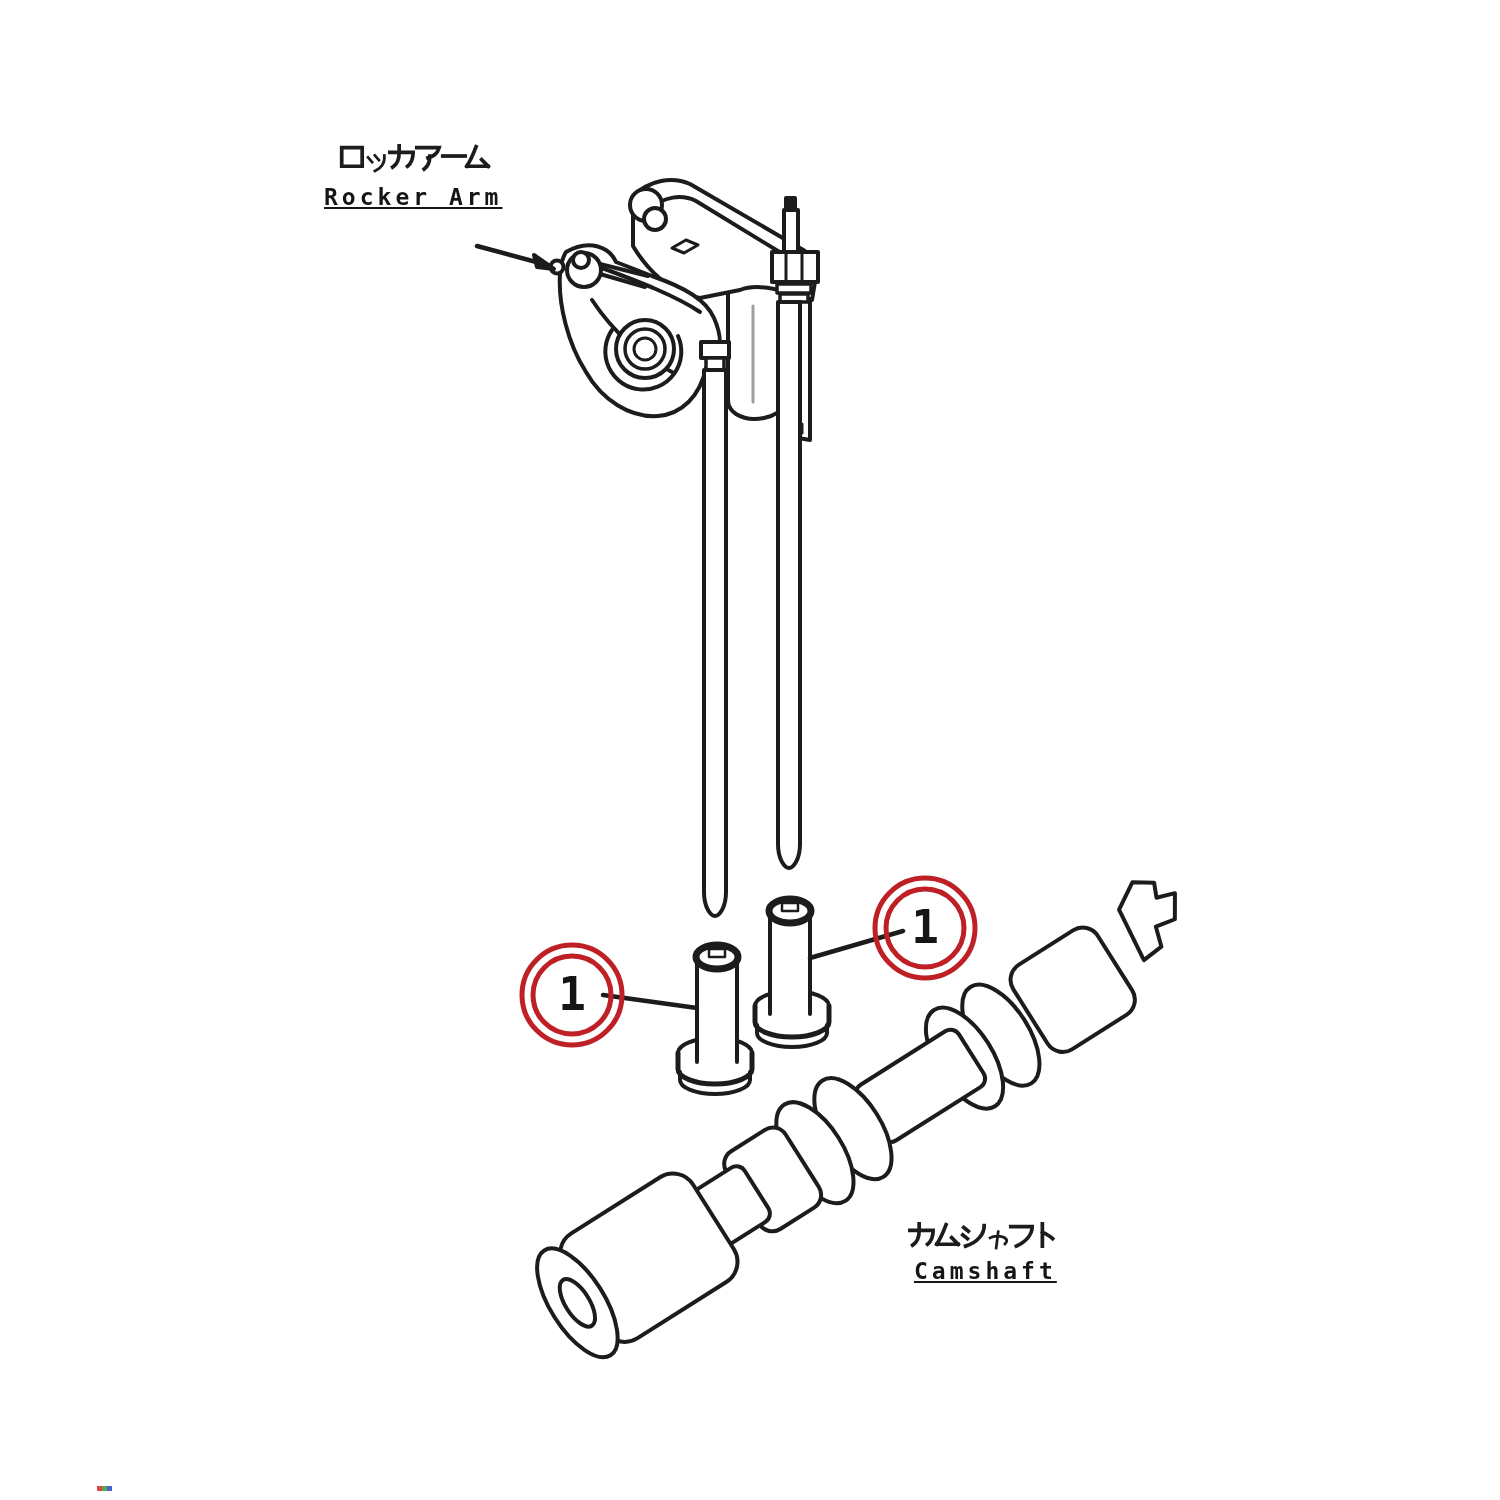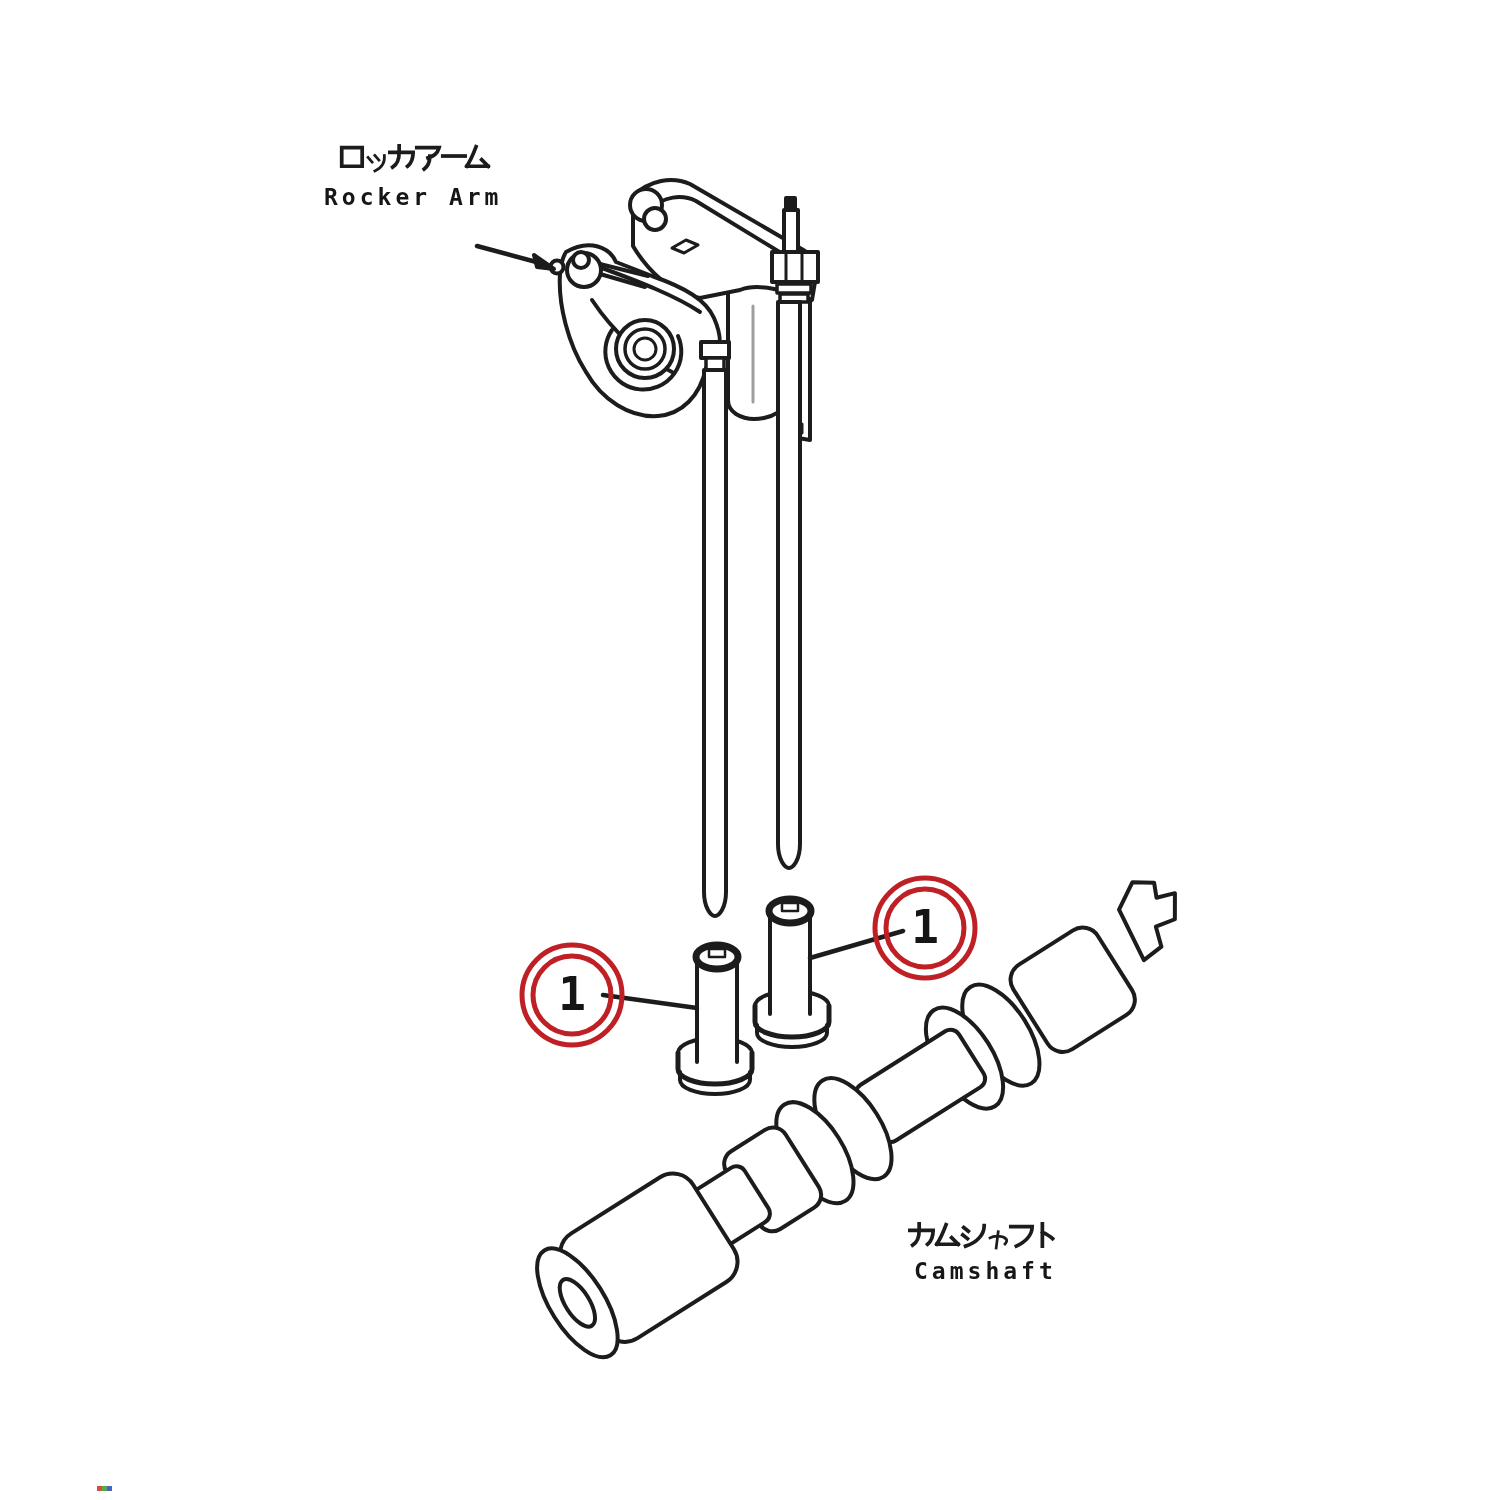--- a/index.html
+++ b/index.html
@@ -3,21 +3,21 @@
 <meta charset="utf-8">
 <style>
   html,body{margin:0;padding:0;background:#ffffff;}
   .canvas{
     position:relative;width:1500px;height:1500px;background:#ffffff;
     font-family:"DejaVu Sans Mono","Liberation Mono",monospace;overflow:hidden;
   }
   .canvas svg{position:absolute;left:0;top:0;}
   .label-en{
     position:absolute;color:#161616;font-weight:bold;font-size:23px;
-    letter-spacing:4px;white-space:nowrap;
+    letter-spacing:4px;white-space:nowrap;text-decoration:underline;
   }
   .callout-num{
     position:absolute;width:40px;height:52px;text-align:center;
     color:#151515;font-weight:bold;font-size:46px;line-height:52px;
   }
   .artifact{position:absolute;display:flex;}
   .artifact span{width:5px;height:5px;display:block;}
 </style>
 </head>
 <body>

